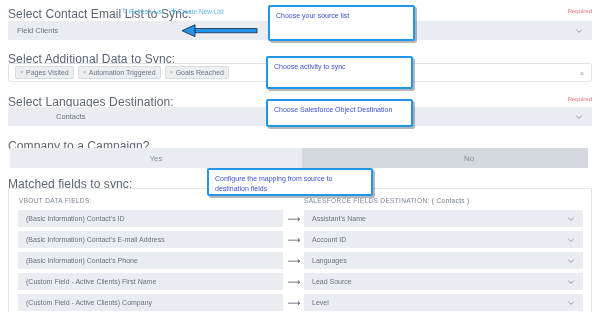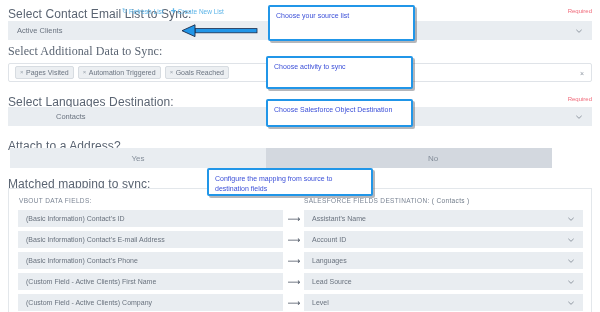--- a/index.html
+++ b/index.html
@@ -166,29 +166,29 @@
     </span>
     <span class="link">
       <span class="gl">✚</span>
       <span>Create New List</span>
     </span>
   </div>
 
   <div class="required" style="right:8px; top:8px;">Required</div>
 
   <div class="select-bar" style="left:8px; top:21px; width:584px; height:19px;">
-    <span>Active Clients</span>
+    <span>Field Clients</span>
     <span class="caret">
       <svg viewBox="0 0 12 12" width="8" height="8">
           <path d="M2 4.2 L6 8 L10 4.2" fill="none" stroke="#8a929c" stroke-width="1.4"></path>
         </svg>
     </span>
   </div>
 
-  <div class="field-label" style="left:8px; top:44px;font-family:Liberation Serif, serif;">Select Additional Data to Sync:</div>
+  <div class="field-label" style="left:8px; top:52px;">Select Additional Data to Sync:</div>
 
   <div class="tag-input" style="left:8px; top:63px; width:584px; height:19px;">
     <span class="tag">
       <span class="x">×</span>
       <span>Pages Visited</span>
     </span>
     <span class="tag">
       <span class="x">×</span>
       <span>Automation Triggered</span>
     </span>
@@ -205,28 +205,28 @@
 
   <div class="select-bar" style="left:8px; top:107px; width:584px; height:19px;padding-left:48px;">
     <span>Contacts</span>
     <span class="caret">
       <svg viewBox="0 0 12 12" width="8" height="8">
           <path d="M2 4.2 L6 8 L10 4.2" fill="none" stroke="#8a929c" stroke-width="1.4"></path>
         </svg>
     </span>
   </div>
 
-  <div class="field-label" style="left:8px; top:139px;">Attach to a Address?</div>
+  <div class="field-label" style="left:8px; top:139px;">Company to a Campaign?</div>
 
   <div class="toggle" style="left:10px; top:148px; width:578px; height:20px;">
-    <div class="seg yes" style="width:256px;text-align:center;">Yes</div>
+    <div class="seg yes" style="width:292px;text-align:center;">Yes</div>
     <div class="seg no" style="width:286px;padding-left:48px;">No</div>
   </div>
 
-  <div class="field-label" style="left:8px; top:177px;">Matched mapping to sync:</div>
+  <div class="field-label" style="left:8px; top:177px;">Matched fields to sync:</div>
 
   <div class="map-panel" style="left:8px; top:188px; width:584px; height:130px;">
 
     <div class="map-head" style="left:10px; top:8px;">VBOUT DATA FIELDS:</div>
 
     <div class="map-head" style="left:295px; top:8px;">
       <span>SALESFORCE FIELDS DESTINATION:</span>
       <span class="ctx">( Contacts )</span>
     </div>
 

